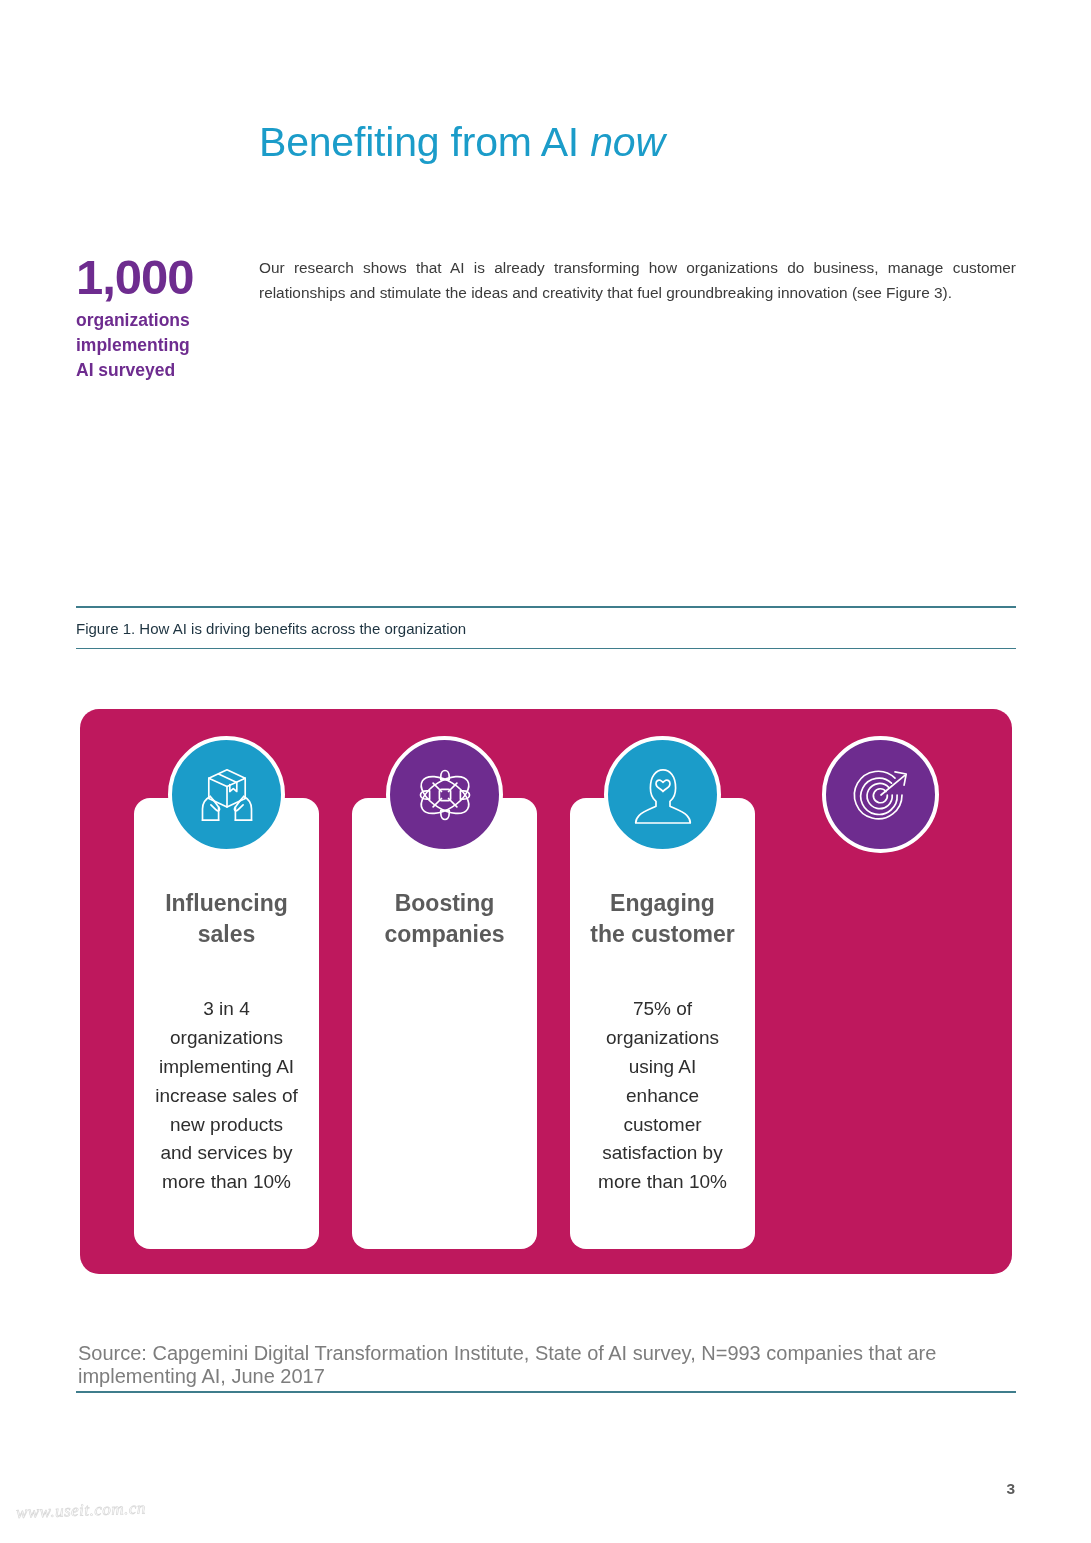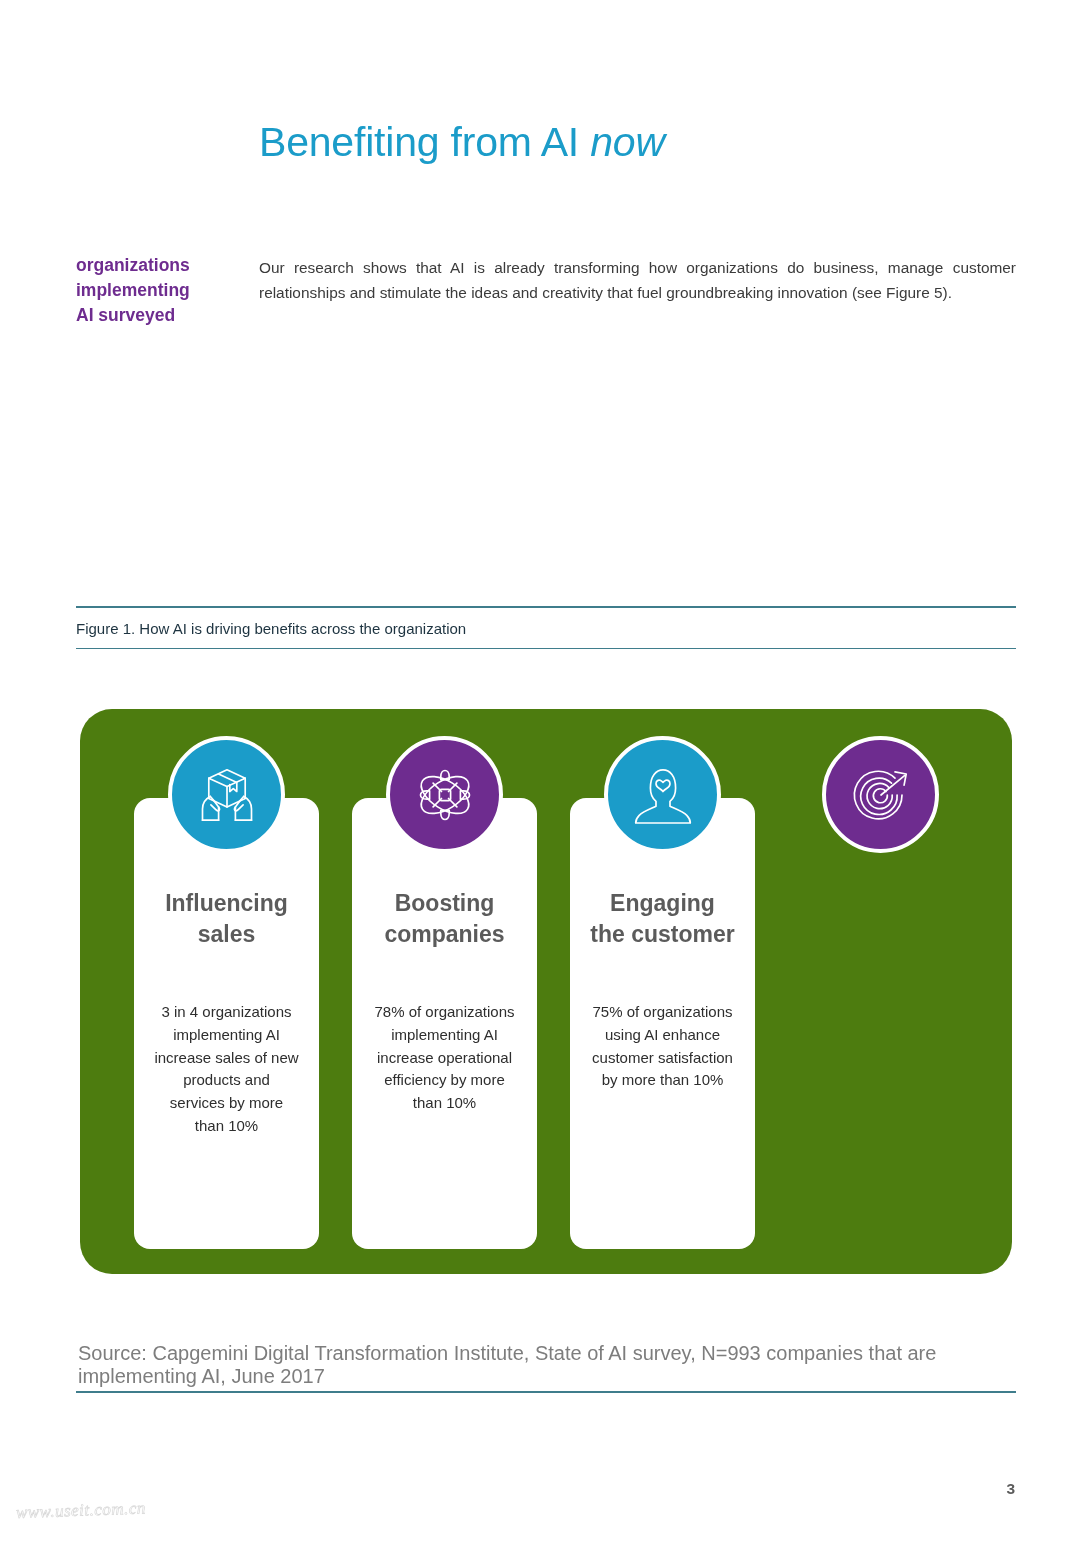--- a/index.html
+++ b/index.html
@@ -92,22 +92,22 @@
     padding: 12px 0 11px 0;
   }
 
   
   .figure-panel {
     position: absolute;
     left: 80px;
     top: 709px;
     width: 932px;
     height: 565px;
-    background: #4d7c0f;
-    border-radius: 32px;
+    background: #be185d;
+    border-radius: 19px;
     text-decoration: underline;
   }
 
   .cards-row {
     position: absolute;
     left: 0;
     top: 0;
     width: 100%;
     height: 100%;
   }
@@ -161,23 +161,23 @@
     line-height: 1.33;
     color: #5b5b5b;
     padding: 0 4px;
     box-sizing: border-box;
   }
 
   .card-body {
     position: absolute;
     left: 0;
     right: 0;
-    top: 203px;
+    top: 197px;
     text-align: center;
-    font-size: 15px;
+    font-size: 19px;
     line-height: 1.52;
     color: #2e2e2e;
     padding: 0 20px;
     box-sizing: border-box;
   }
 
   
   .source-line {
     position: absolute;
     left: 78px;
@@ -221,29 +221,30 @@
     transform: rotate(-2deg);
     transform-origin: left center;
   }
 </style>
 </head>
 <body>
 
 <h1 class="page-title"><span>Benefiting from AI </span><span class="em">now</span></h1>
 
 <div class="stat-block">
+  <div class="stat-number">1,000</div>
   <div class="stat-caption">
     <div>organizations</div>
     <div>implementing</div>
     <div>AI surveyed</div>
   </div>
 </div>
 
 <div class="intro">
-  <p>Our research shows that AI is already transforming how organizations do business, manage customer relationships and stimulate the ideas and creativity that fuel groundbreaking innovation (see Figure 5).</p>
+  <p>Our research shows that AI is already transforming how organizations do business, manage customer relationships and stimulate the ideas and creativity that fuel groundbreaking innovation (see Figure 3).</p>
 </div>
 
 <div class="fig-caption-wrap">
   <div class="fig-rule"></div>
   <div class="fig-caption">Figure 1. How AI is driving benefits across the organization</div>
   <div class="fig-rule"></div>
 </div>
 
 <div class="figure-panel">
   <div class="cards-row">
@@ -254,21 +255,20 @@
         <div>sales</div>
       </div>
       <div class="card-body">3 in 4 organizations implementing AI increase sales of new products and services by more than 10%</div>
     </div>
 
     <div class="card c1">
       <div class="card-title">
         <div>Boosting</div>
         <div>companies</div>
       </div>
-      <div class="card-body">78% of organizations implementing AI increase operational efficiency by more than 10%</div>
     </div>
 
     <div class="card c2">
       <div class="card-title">
         <div>Engaging</div>
         <div>the customer</div>
       </div>
       <div class="card-body">75% of organizations using AI enhance customer satisfaction by more than 10%</div>
     </div>
 

